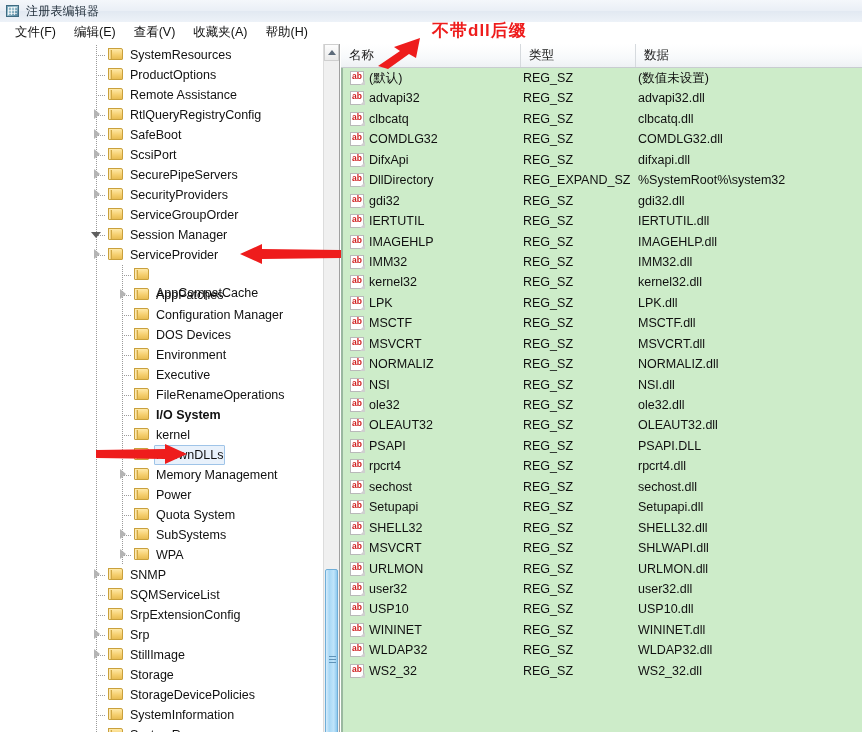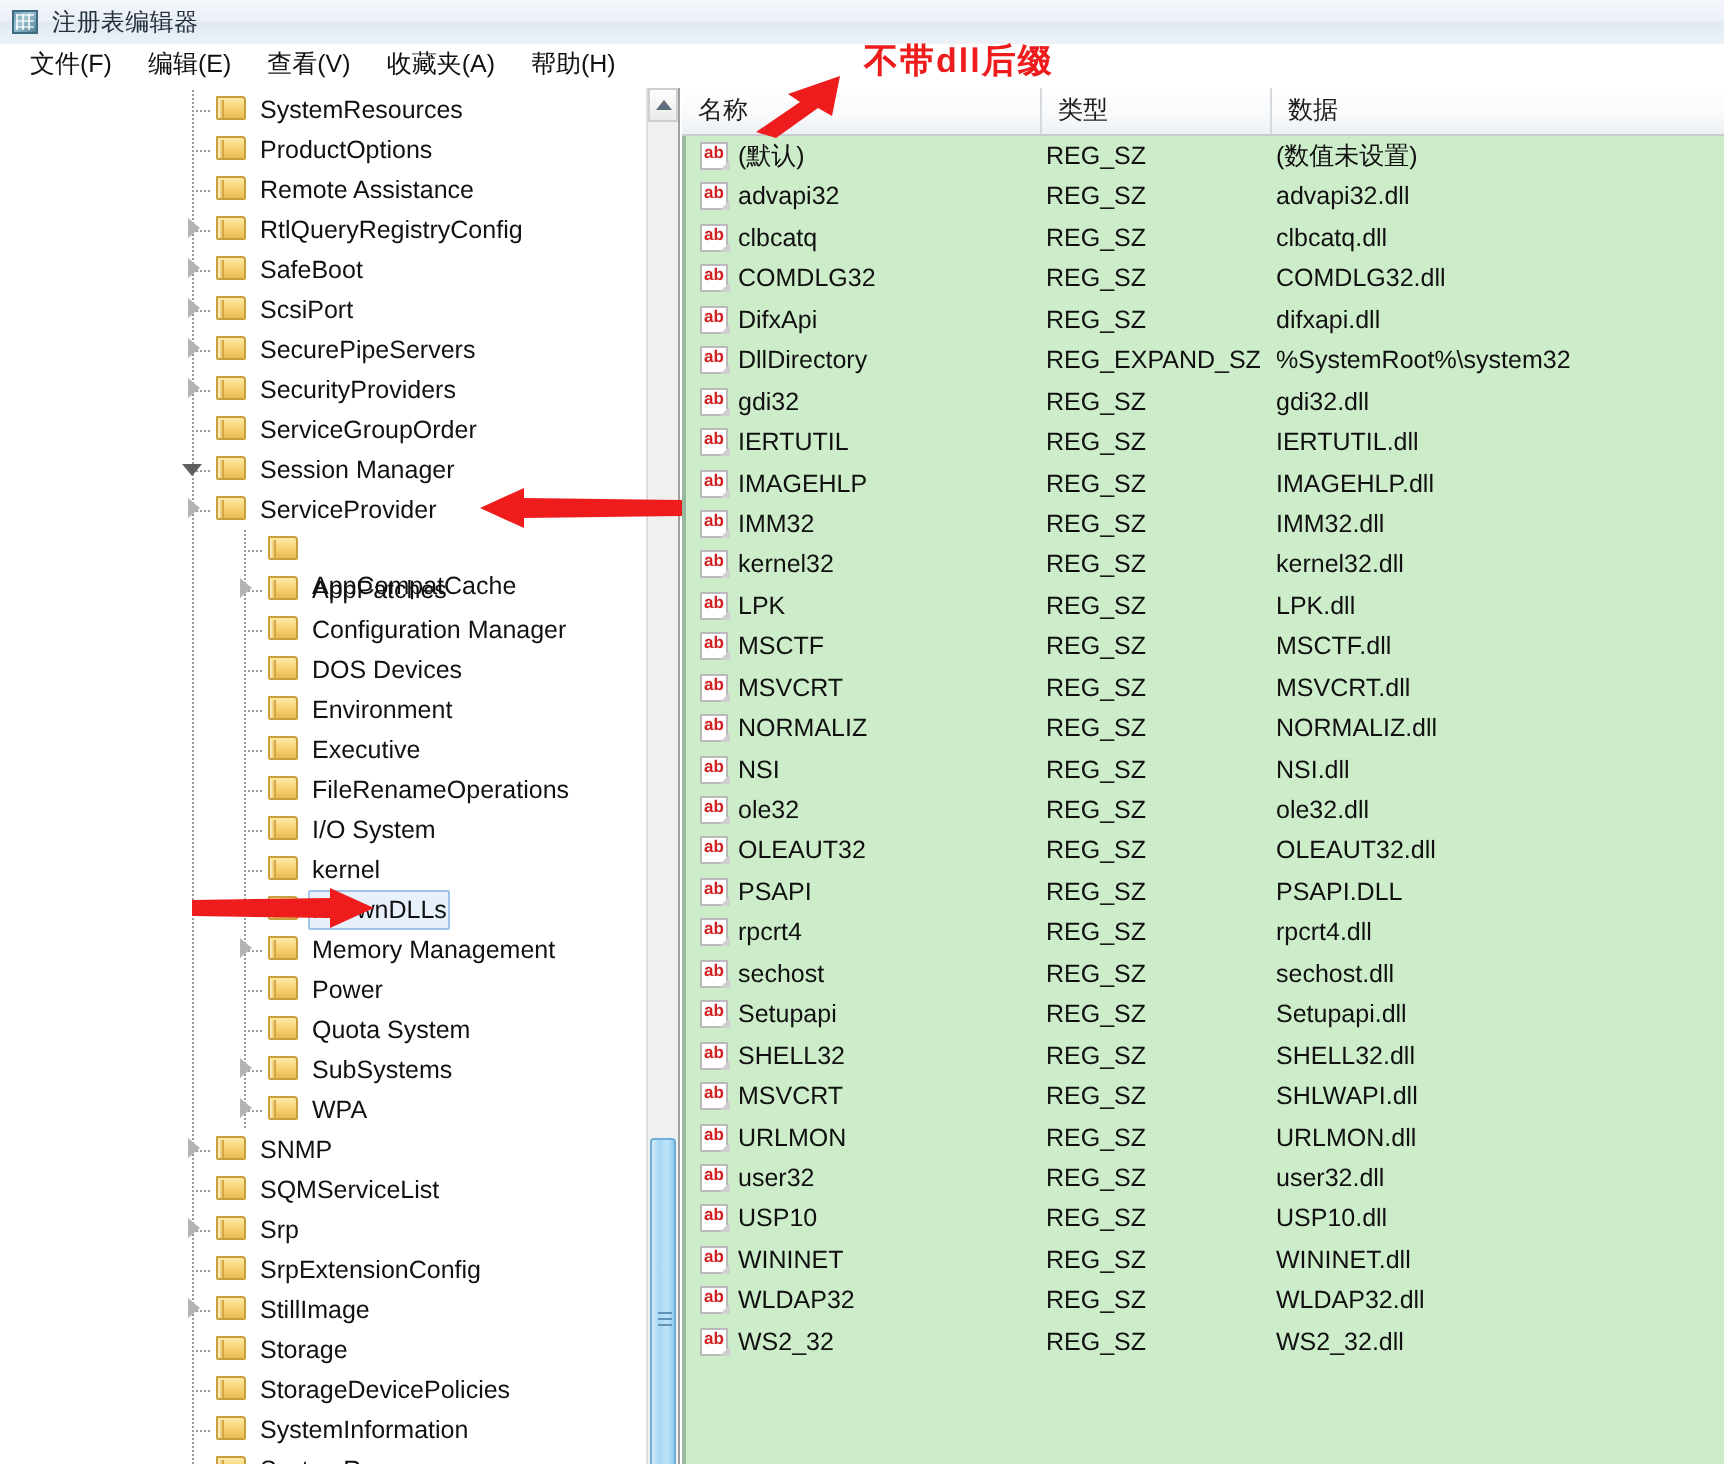--- a/index.html
+++ b/index.html
@@ -570,21 +570,21 @@
               <div class="guides">
                 <div class="vline" style="left: 96px;"></div>
                 <div class="vline" style="left: 122px;"></div>
                 <div class="hline" style="left: 122px; width: 10px;"></div>
               </div>
               <div class="folder" style="left: 134px;">
                 <div class="ftab"></div>
                 <div class="fback"></div>
                 <div class="fspine"></div>
               </div>
-              <div class="tlabel" style="left: 154px;">I/O System</div>
+              <div class="tlabel" style="left: 154px; font-weight: bold;">I/O System</div>
             </div>
             <div class="tnode">
               <div class="guides">
                 <div class="vline" style="left: 96px;"></div>
                 <div class="vline" style="left: 122px;"></div>
                 <div class="hline" style="left: 122px; width: 10px;"></div>
               </div>
               <div class="folder" style="left: 134px;">
                 <div class="ftab"></div>
                 <div class="fback"></div>
@@ -696,39 +696,39 @@
                 <div class="fback"></div>
                 <div class="fspine"></div>
               </div>
               <div class="tlabel" style="left: 128px;">SQMServiceList</div>
             </div>
             <div class="tnode">
               <div class="guides">
                 <div class="vline" style="left: 96px;"></div>
                 <div class="hline" style="left: 96px; width: 10px;"></div>
               </div>
+              <div class="folder" style="left: 108px;">
+                <div class="ftab"></div>
+                <div class="fback"></div>
+                <div class="fspine"></div>
+              </div>
+              <div class="tlabel" style="left: 128px;">SrpExtensionConfig</div>
+            </div>
+            <div class="tnode">
+              <div class="guides">
+                <div class="vline" style="left: 96px;"></div>
+                <div class="hline" style="left: 96px; width: 10px;"></div>
+              </div>
               <div class="expander closed" style="left: 91px;"></div>
               <div class="folder" style="left: 108px;">
                 <div class="ftab"></div>
                 <div class="fback"></div>
                 <div class="fspine"></div>
               </div>
               <div class="tlabel" style="left: 128px;">Srp</div>
-            </div>
-            <div class="tnode">
-              <div class="guides">
-                <div class="vline" style="left: 96px;"></div>
-                <div class="hline" style="left: 96px; width: 10px;"></div>
-              </div>
-              <div class="folder" style="left: 108px;">
-                <div class="ftab"></div>
-                <div class="fback"></div>
-                <div class="fspine"></div>
-              </div>
-              <div class="tlabel" style="left: 128px;">SrpExtensionConfig</div>
             </div>
             <div class="tnode">
               <div class="guides">
                 <div class="vline" style="left: 96px;"></div>
                 <div class="hline" style="left: 96px; width: 10px;"></div>
               </div>
               <div class="expander closed" style="left: 91px;"></div>
               <div class="folder" style="left: 108px;">
                 <div class="ftab"></div>
                 <div class="fback"></div>

